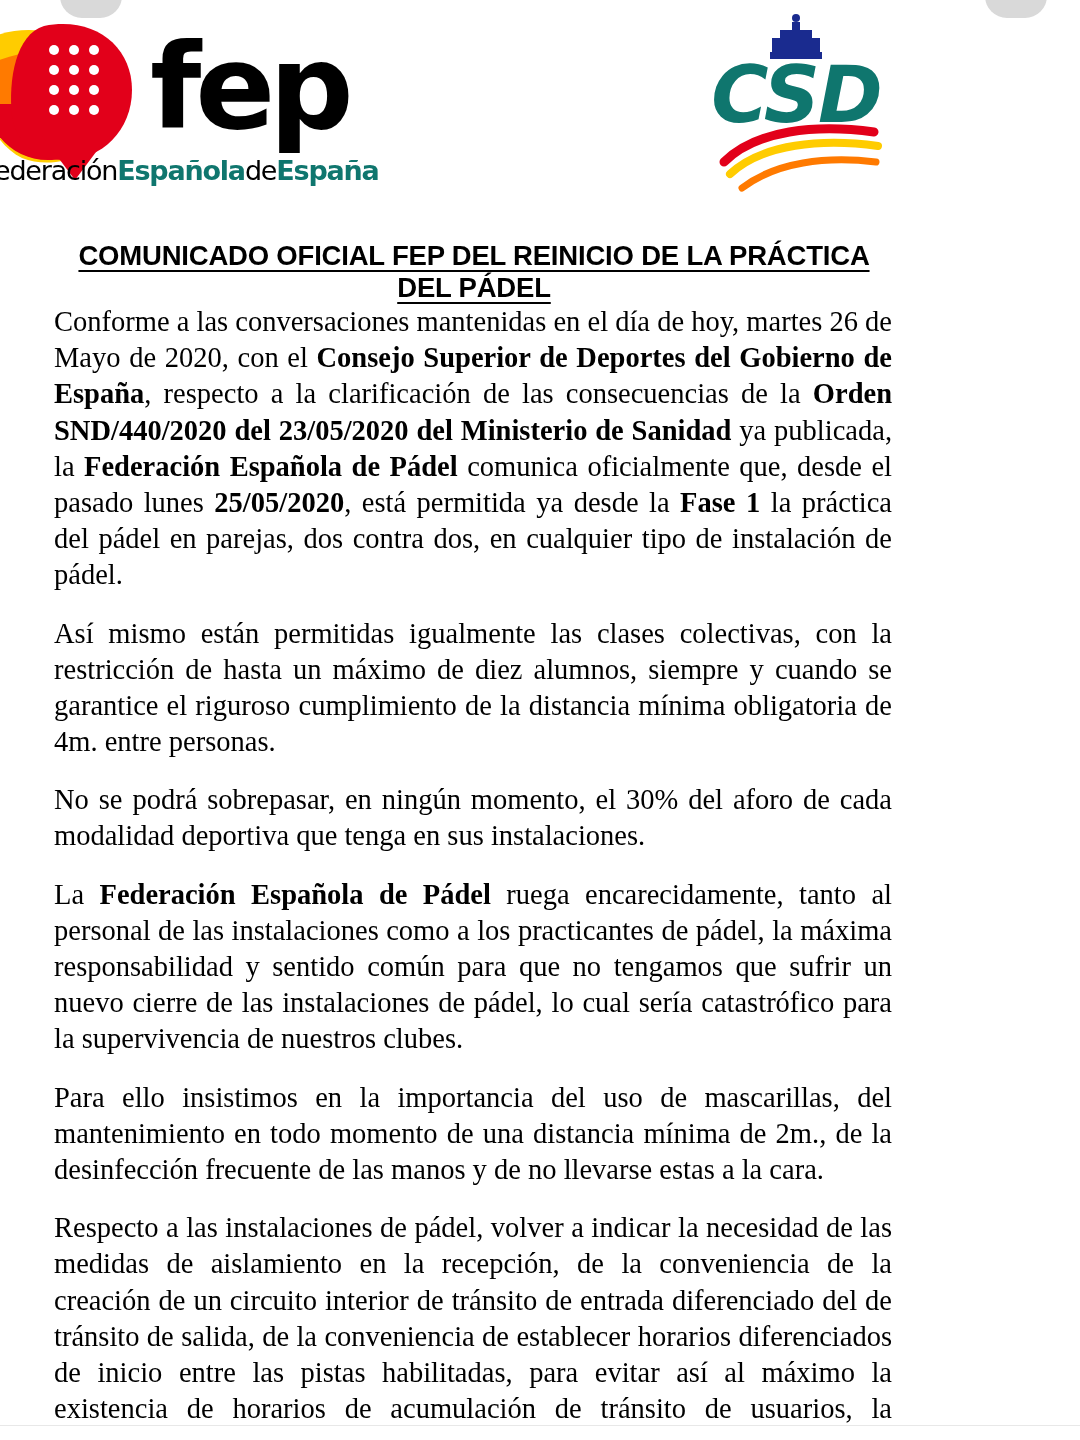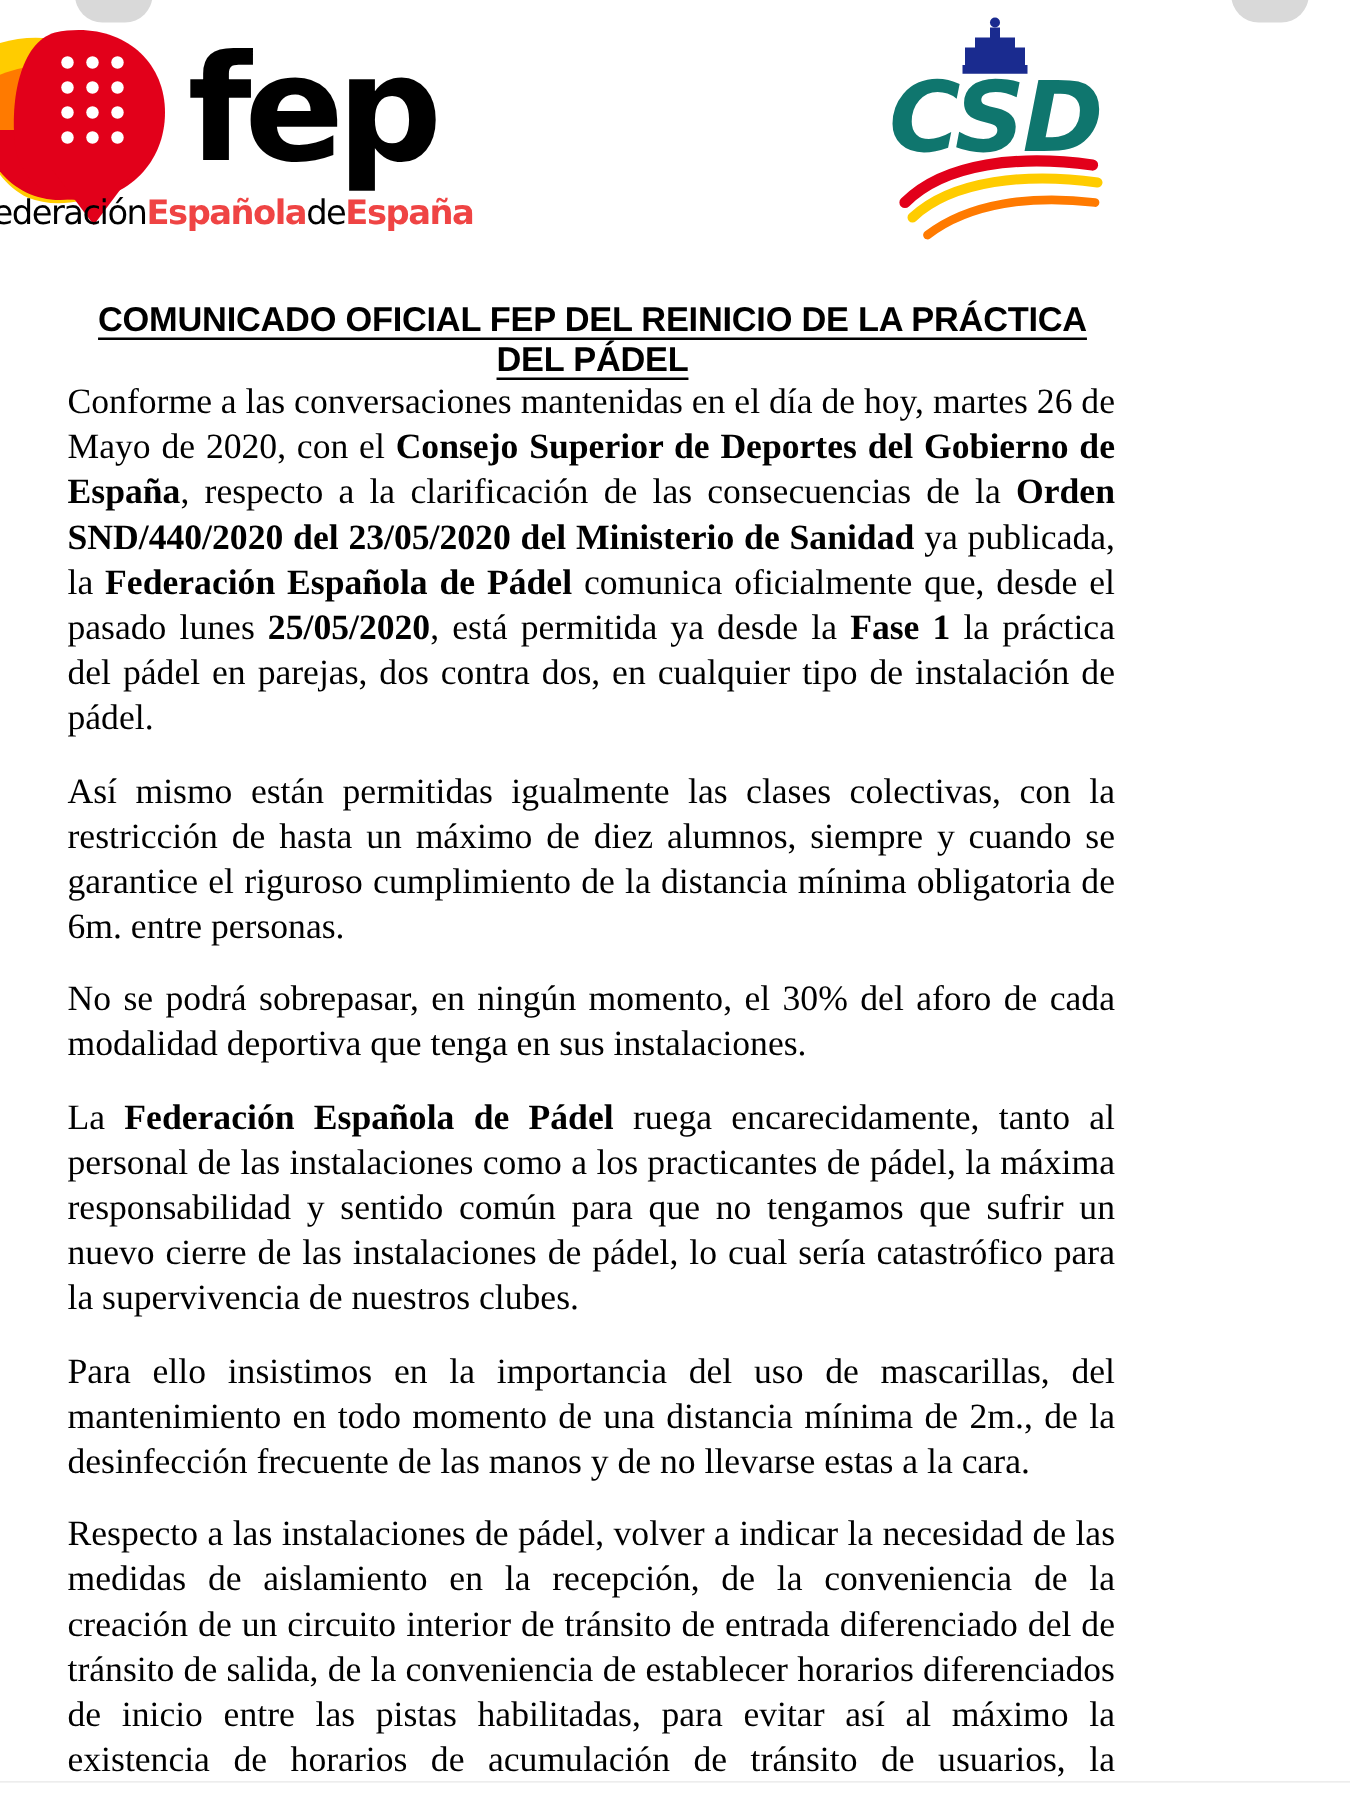--- a/index.html
+++ b/index.html
@@ -64,21 +64,21 @@
     position: absolute;
     left: -6px;
     top: 155px;
     font-family: "DejaVu Sans", sans-serif;
     font-size: 27px;
     font-weight: 700;
     letter-spacing: -1.2px;
     white-space: nowrap;
   }
   .fep-sub .thin { font-weight: 400; }
-  .fep-sub .red { color: #ef4444; }
+  .fep-sub .red { color: #0f766e; }
 
   .csd-logo {
     position: absolute;
     right: 34px;
     top: 12px;
     width: 180px;
     height: 190px;
   }
   .csd-text {
     position: absolute;
@@ -193,21 +193,21 @@
       <path d="M36 176 C 70 150, 120 144, 170 150" stroke="#ff7a00" stroke-width="7" fill="none" stroke-linecap="round"></path>
     </svg>
     <div class="csd-text">CSD</div>
   </div>
 </div>
 
 <div class="doc">
   <h1 class="doc-title">COMUNICADO OFICIAL FEP DEL REINICIO DE LA PRÁCTICA DEL PÁDEL</h1>
   <div class="body-wrap">
     <p class="para">Conforme a las conversaciones mantenidas en el día de hoy, martes 26 de Mayo de 2020, con el <b>Consejo Superior de Deportes del Gobierno de España</b>, respecto a la clarificación de las consecuencias de la <b>Orden SND/440/2020 del 23/05/2020 del Ministerio de Sanidad</b> ya publicada, la <b>Federación Española de Pádel</b> comunica oficialmente que, desde el pasado lunes <b>25/05/2020</b>, está permitida ya desde la <b>Fase 1</b> la práctica del pádel en parejas, dos contra dos, en cualquier tipo de instalación de pádel.</p>
-    <p class="para">Así mismo están permitidas igualmente las clases colectivas, con la restricción de hasta un máximo de diez alumnos, siempre y cuando se garantice el riguroso cumplimiento de la distancia mínima obligatoria de 6m. entre personas.</p>
+    <p class="para">Así mismo están permitidas igualmente las clases colectivas, con la restricción de hasta un máximo de diez alumnos, siempre y cuando se garantice el riguroso cumplimiento de la distancia mínima obligatoria de 4m. entre personas.</p>
     <p class="para">No se podrá sobrepasar, en ningún momento, el 30% del aforo de cada modalidad deportiva que tenga en sus instalaciones.</p>
     <p class="para">La <b>Federación Española de Pádel</b> ruega encarecidamente, tanto al personal de las instalaciones como a los practicantes de pádel, la máxima responsabilidad y sentido común para que no tengamos que sufrir un nuevo cierre de las instalaciones de pádel, lo cual sería catastrófico para la supervivencia de nuestros clubes.</p>
     <p class="para">Para ello insistimos en la importancia del uso de mascarillas, del mantenimiento en todo momento de una distancia mínima de 2m., de la desinfección frecuente de las manos y de no llevarse estas a la cara.</p>
     <p class="para">Respecto a las instalaciones de pádel, volver a indicar la necesidad de las medidas de aislamiento en la recepción, de la conveniencia de la creación de un circuito interior de tránsito de entrada diferenciado del de tránsito de salida, de la conveniencia de establecer horarios diferenciados de inicio entre las pistas habilitadas, para evitar así al máximo la existencia de horarios de acumulación de tránsito de usuarios, la disponibilidad de desinfectante para las manos para el uso de los usuarios y la limpieza y desinfección rigurosa y responsable de sus instalaciones.</p>
   </div>
 </div>
 
 <div class="bottom-edge"></div>
 
 </body></html>

